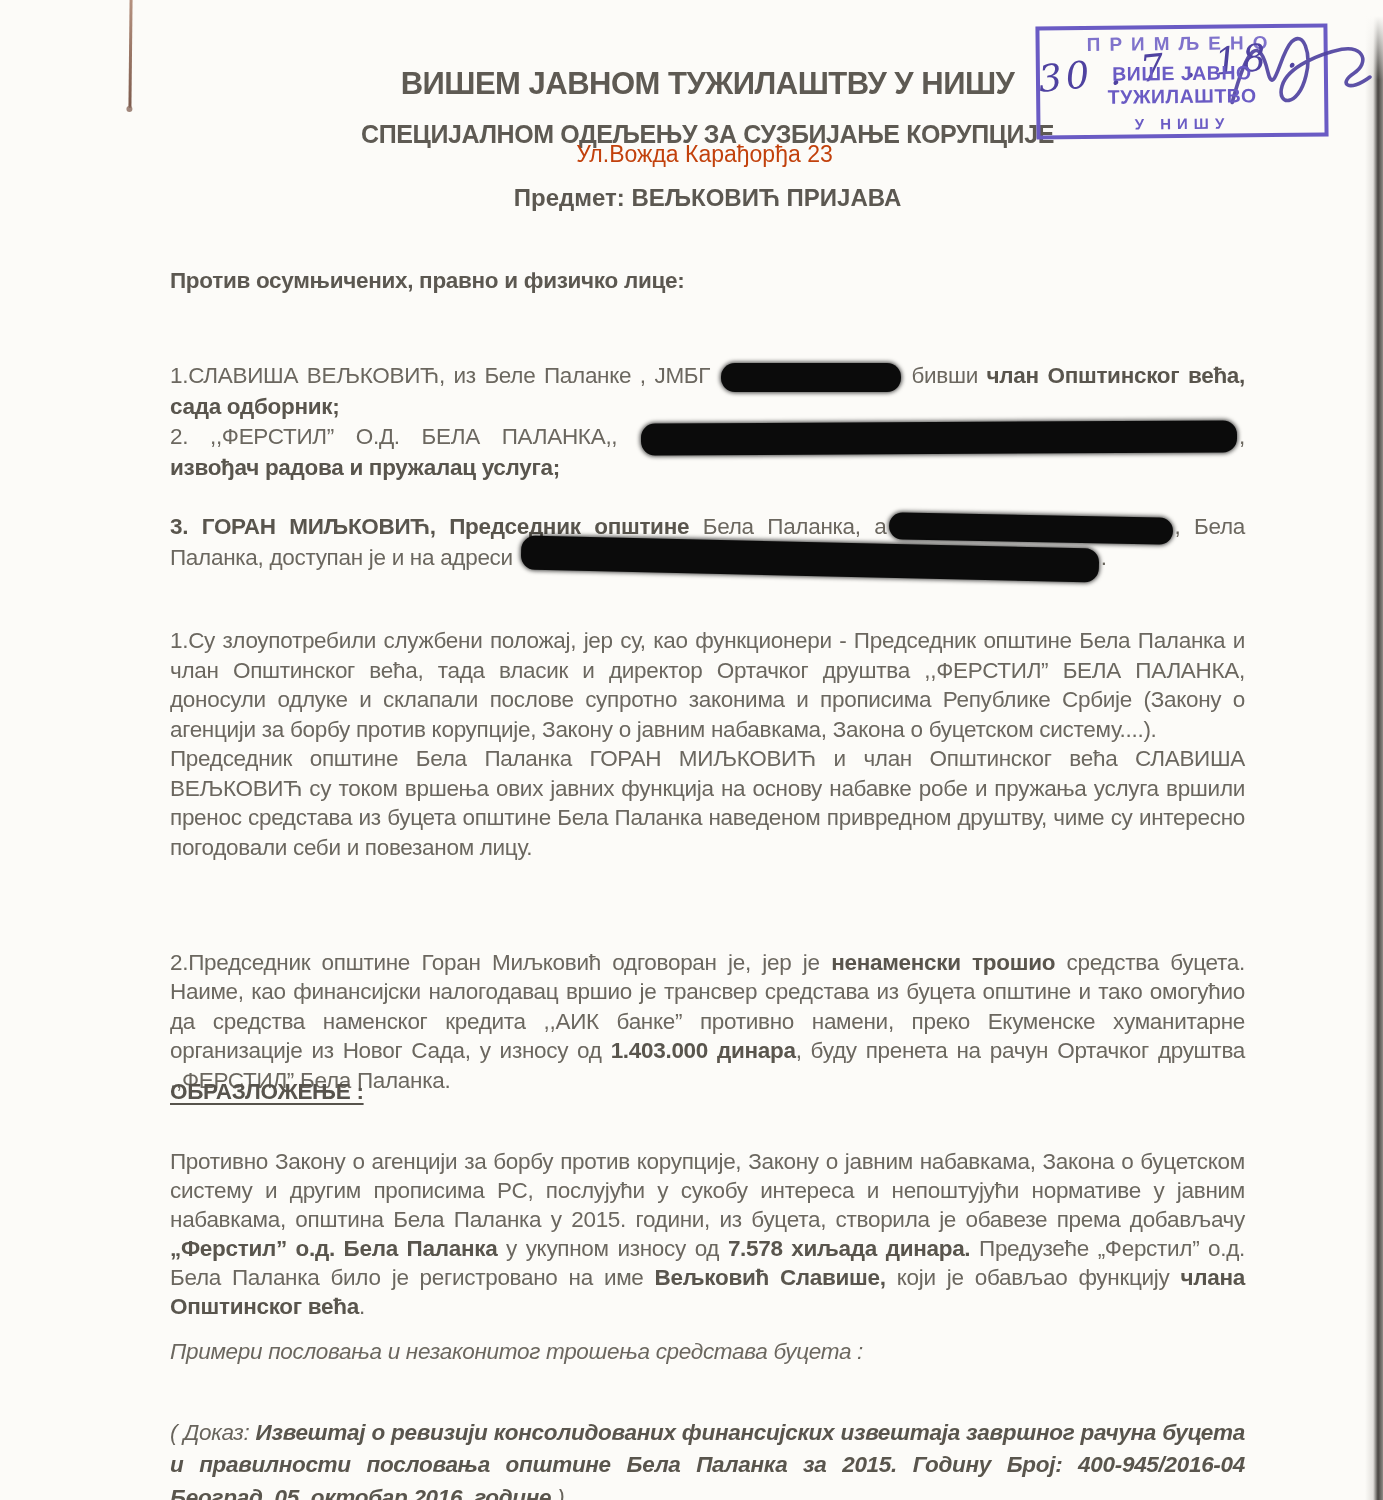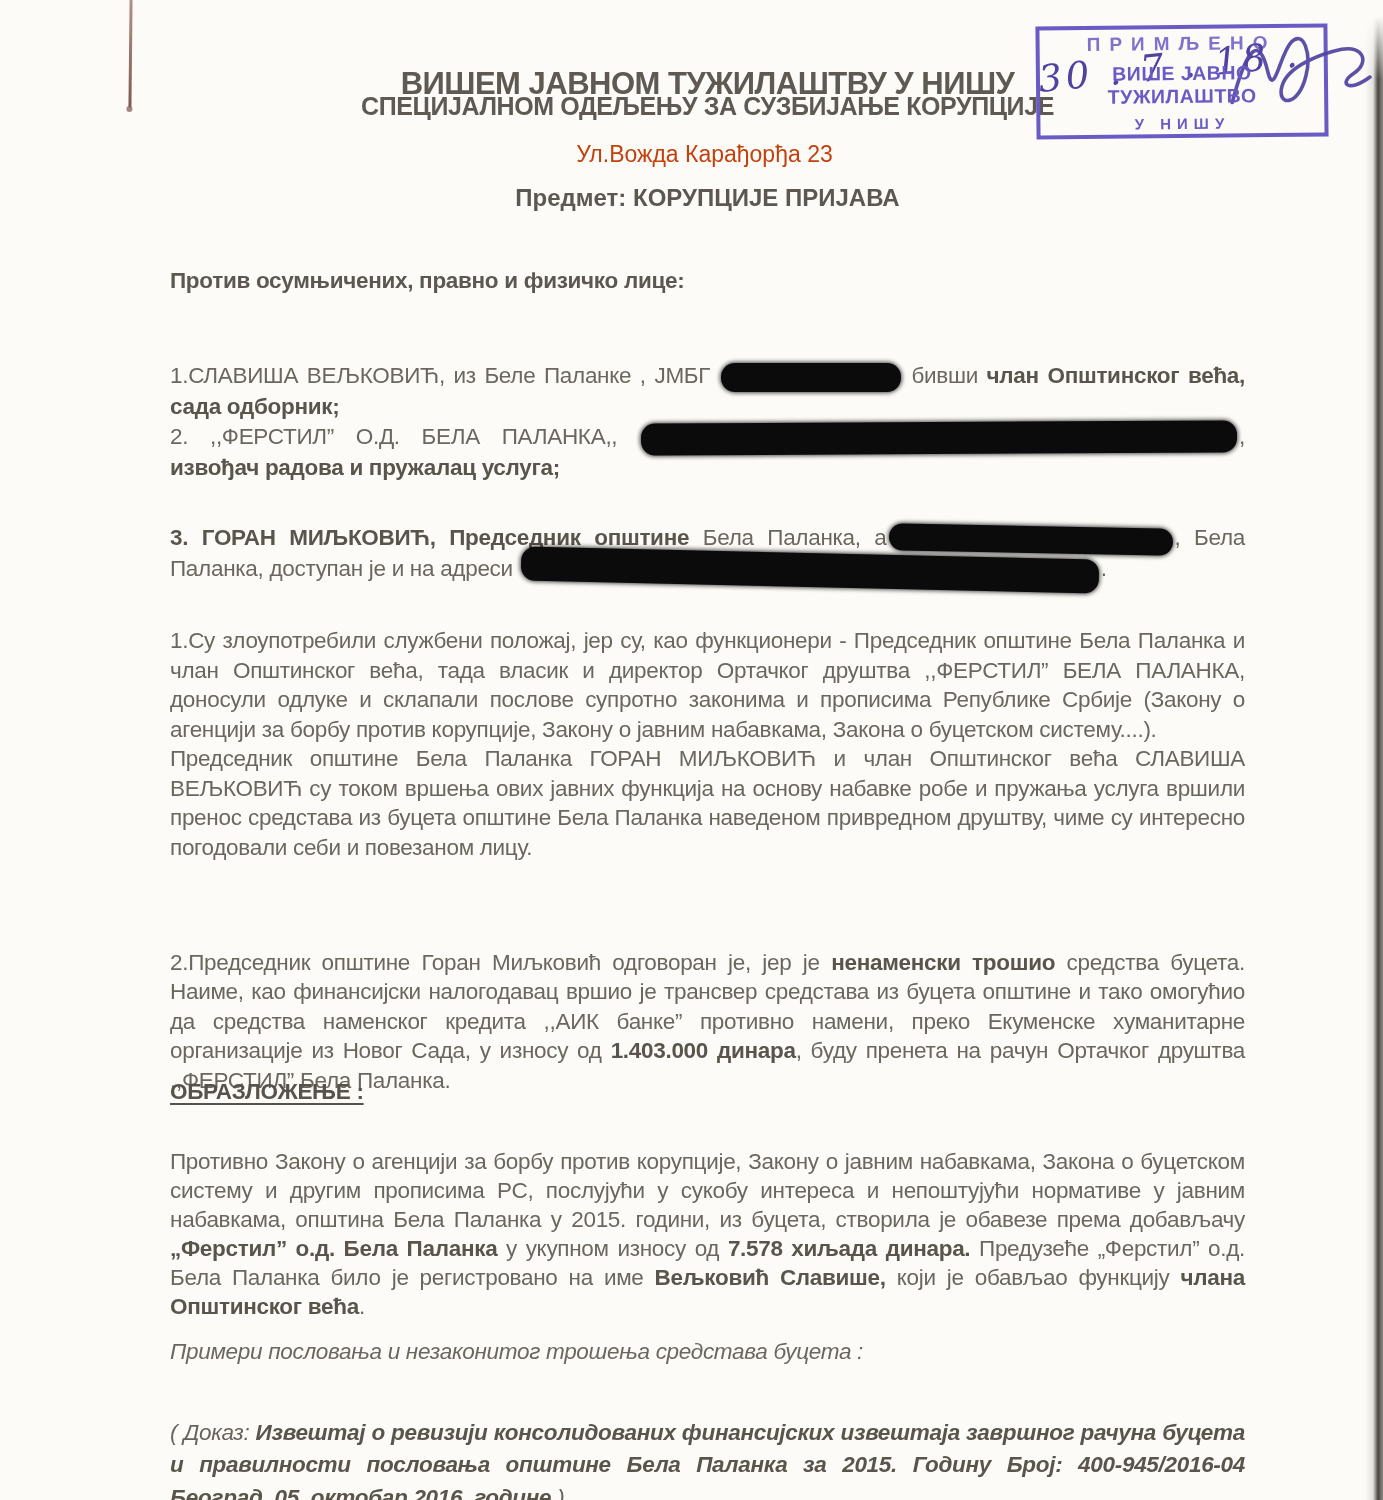--- a/index.html
+++ b/index.html
@@ -33,30 +33,30 @@
       rgba(55,52,48,0.92) 72%,
       rgba(95,90,84,0.7) 100%);
   }
   .edge-shadow-topfade{
     position:absolute;top:0;right:0;width:18px;height:80px;
     background:linear-gradient(to bottom,#fcfbf8 20%,rgba(252,251,248,0));
   }
 
   
   .title1{top:66px;font-size:31px;font-weight:bold;text-align:center;color:#5e5a53;letter-spacing:-0.5px;}
-  .title2{top:92px;font-size:25px;font-weight:bold;text-align:center;color:#5e5a53;letter-spacing:-0.4px;}
+  .title2{top:120px;font-size:25px;font-weight:bold;text-align:center;color:#5e5a53;letter-spacing:-0.4px;}
   .addr{top:141px;font-size:23px;text-align:center;padding-right:6px;color:#c2410c;}
   .subject{top:184px;font-size:24px;font-weight:bold;text-align:center;color:#5c5851;}
 
   
   .bodytxt{font-size:22.5px;line-height:31px;letter-spacing:-0.3px;text-align:justify;}
   .heading{top:265px;font-weight:bold;color:#5c5851;text-align:left;}
   .item1{top:320px;margin-top:40px;}
   .item2{top:398px;}
-  .item3{top:490px;margin-top:32px;}
+  .item3{top:479px;margin-top:32px;}
   .zato{top:570px;text-align:left;}
   .para1{top:626px;line-height:29.5px;}
   .para1 p{margin:0;}
   .para2{top:925px;line-height:29.5px;}
   .obraz{top:1076px;font-weight:bold;color:#57534c;text-align:left;}
   .obraz span{text-decoration:underline;text-underline-offset:4px;text-decoration-thickness:2px;}
   .para3{top:1124px;line-height:29px;}
   .primeri{top:1336px;text-align:left;font-style:italic;}
   .dokaz{top:1394px;line-height:32.5px;font-style:italic;color:#68645c;}
 
@@ -110,21 +110,21 @@
 <div class="page">
 
   <div class="fold-line"></div>
   <div class="edge-shadow"></div>
   <div class="edge-shadow-topfade"></div>
 
   <div class="content">
     <div class="abs title1">ВИШЕМ ЈАВНОМ ТУЖИЛАШТВУ У НИШУ</div>
     <div class="abs title2">СПЕЦИЈАЛНОМ ОДЕЉЕЊУ ЗА СУЗБИЈАЊЕ КОРУПЦИЈЕ</div>
     <div class="abs addr">Ул.Вожда Карађорђа 23</div>
-    <div class="abs subject">Предмет: КОРУПЦИЈЕ ПРИЈАВА</div>
+    <div class="abs subject">Предмет: ВЕЉКОВИЋ ПРИЈАВА</div>
 
     <div class="abs bodytxt heading">Против осумњичених, правно и физичко лице:</div>
 
     <p class="abs bodytxt item1"><span>1.СЛАВИША ВЕЉКОВИЋ, из Беле Паланке , ЈМБГ </span><span class="redact" style="width: 180px; height: 29px;"></span><span> бивши </span><span class="seg-b">члан Општинског већа, сада одборник;</span></p>
     <p class="abs bodytxt item2"><span>2. ,,ФЕРСТИЛ” О.Д. БЕЛА ПАЛАНКА,, </span><span class="redact" style="width: 596px; height: 32px; transform: rotate(-0.3deg);"></span><span>, </span><span class="seg-b">извођач радова и пружалац услуга;</span></p>
     <p class="abs bodytxt item3"><span class="seg-b">3. ГОРАН МИЉКОВИЋ,</span><span>  </span><span class="seg-b">Председник општине</span><span> Бела Паланка, а</span><span class="redact" style="width: 284px; height: 27px; transform: rotate(1.1deg);"></span><span>, Бела Паланка, доступан је и на адреси </span><span class="redact" style="width: 578px; height: 34px; transform: rotate(1.3deg);"></span><span>.</span></p>
 
 
     <div class="abs bodytxt para1">
       <p>1.Су злоупотребили службени положај, јер су, као  функционери - Председник општине Бела Паланка и члан Општинског већа, тада власик и директор Ортачког друштва ,,ФЕРСТИЛ” БЕЛА ПАЛАНКА, доносули одлуке и склапали послове супротно законима и прописима Републике Србије (Закону о агенцији за борбу против корупције, Закону о јавним набавкама, Закона о буцетском систему....).</p>

